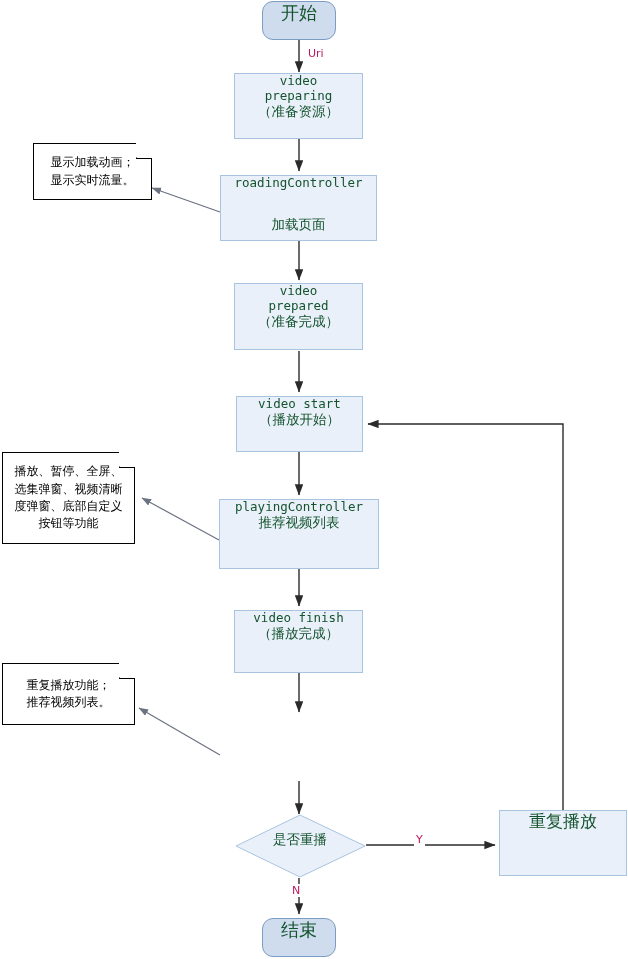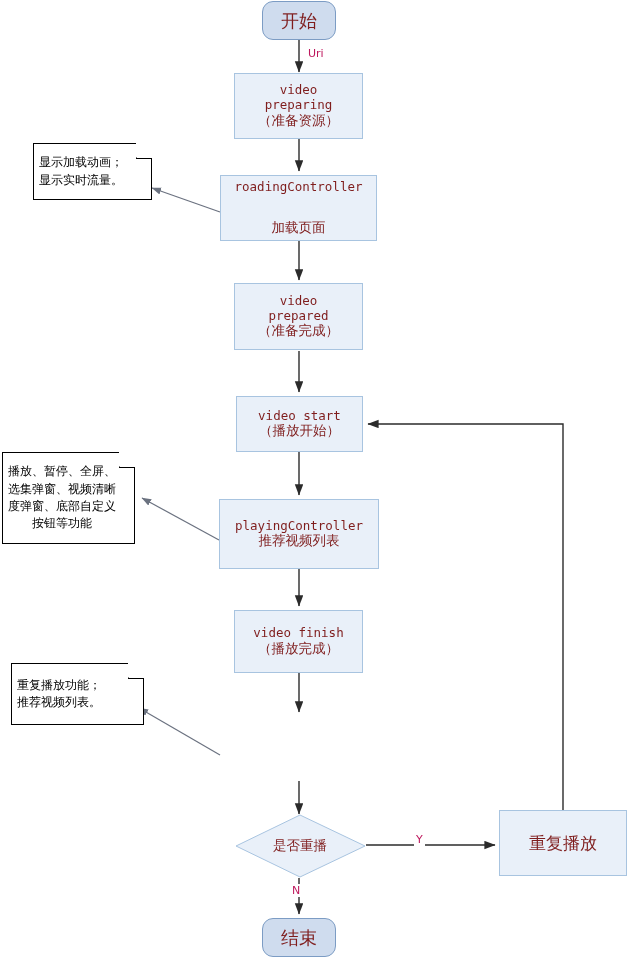--- a/index.html
+++ b/index.html
@@ -17,23 +17,23 @@
     background: #ffffff;
     overflow: hidden;
   }
   
   .node {
     position: absolute;
     box-sizing: border-box;
     display: flex;
     flex-direction: column;
     align-items: center;
-    justify-content: center;
+    justify-content: flex-start;
     text-align: center;
-    color: #7f1d1d;
+    color: #14532d;
     line-height: 1.18;
   }
   .process {
     background: #e9f0f9;
     border: 1px solid #a8c4e0;
   }
   .terminal {
     background: #cfdcee;
     border: 1px solid #7c9cc4;
     border-radius: 11px;
@@ -54,21 +54,21 @@
   .terminal .cjk-big { font-size: 18px; }
 
   
   .note {
     position: absolute;
     box-sizing: border-box;
     background: #ffffff;
     border: 1px solid #000000;
     display: flex;
     align-items: center;
-    justify-content: flex-start;
+    justify-content: center;
     text-align: center;
     color: #000000;
     font-family: "DejaVu Sans", "Liberation Sans", sans-serif;
     font-size: 12px;
     line-height: 1.45;
     padding: 2px 5px;
   }
   .note .fold {
     position: absolute;
     top: -1px;
@@ -216,21 +216,21 @@
   <div class="note" style="left:2px; top:452px; width:133px; height:92px;">
     <span class="fold"></span>
     <div>
       <div>播放、暂停、全屏、</div>
       <div>选集弹窗、视频清晰</div>
       <div>度弹窗、底部自定义</div>
       <div>按钮等功能</div>
     </div>
   </div>
 
-  <div class="note" style="left:2px; top:663px; width:133px; height:62px;margin-left:9px;">
+  <div class="note" style="left:2px; top:663px; width:133px; height:62px;">
     <span class="fold"></span>
     <div>
       <div>重复播放功能；</div>
       <div>推荐视频列表。</div>
     </div>
   </div>
 
 </div>
 
 </body></html>

